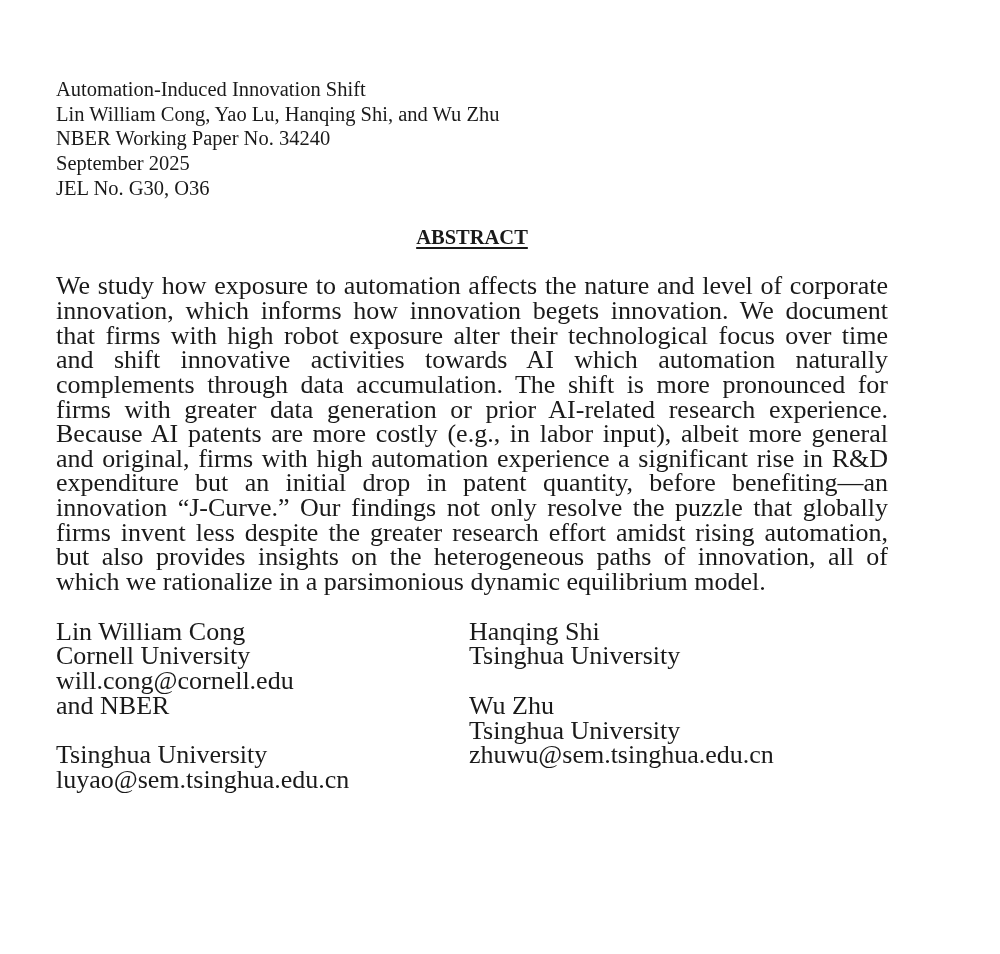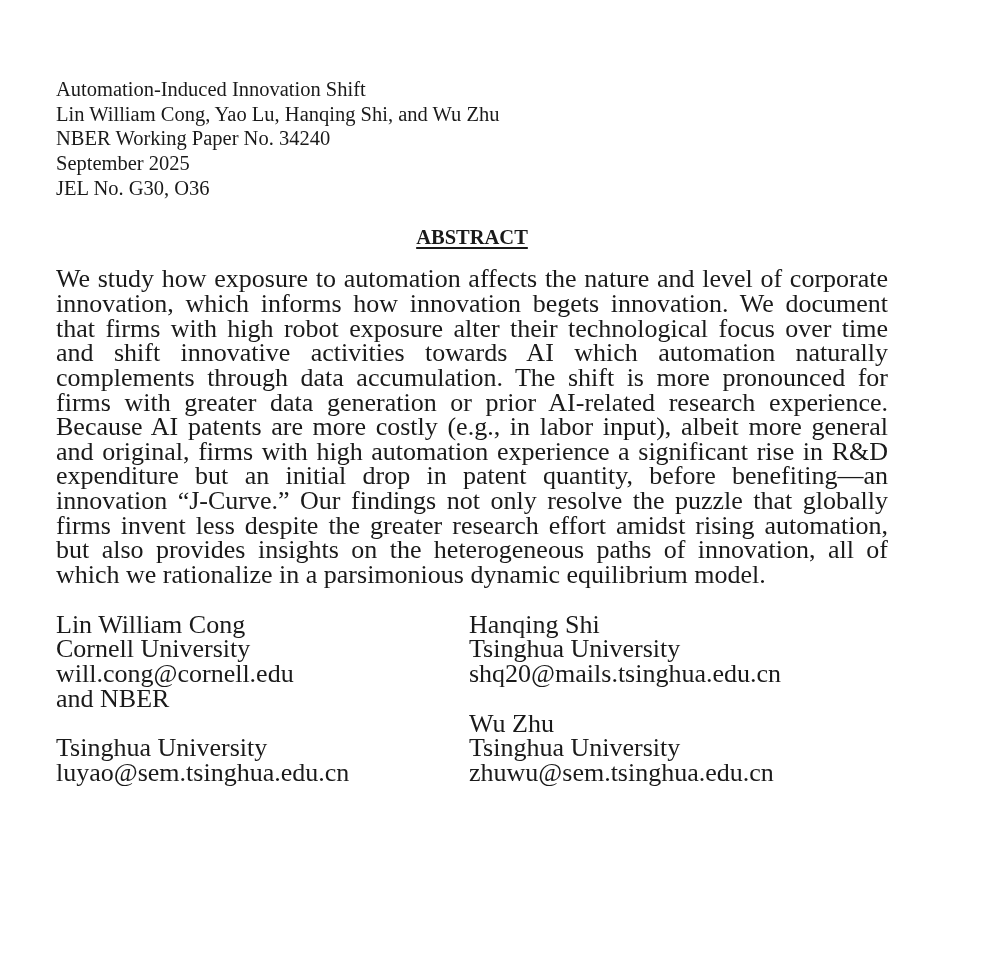--- a/index.html
+++ b/index.html
@@ -27,21 +27,21 @@
       white-space: nowrap;
     }
     .abstract-heading {
       text-align: center;
       font-weight: bold;
       text-decoration: underline;
       text-underline-offset: 3px;
       font-size: 20.5px;
       line-height: 24.7px;
       margin-top: 24px;
-      margin-bottom: 18px;
+      margin-bottom: 25px;
     }
     .abstract-body {
       font-size: 26px;
       line-height: 24.65px;
       text-align: justify;
       margin: 0;
     }
     .authors {
       position: relative;
       margin-top: 25px;
@@ -90,21 +90,20 @@
       <div class="author-card">
         <div class="line">Tsinghua University</div>
         <div class="line">luyao@sem.tsinghua.edu.cn</div>
       </div>
     </div>
 
     <div class="author-col right">
       <div class="author-card">
         <div class="line">Hanqing Shi</div>
         <div class="line">Tsinghua University</div>
-        <div class="line">shq20@mails.tsinghua.edu.cn</div>
       </div>
       <div class="author-card">
         <div class="line">Wu Zhu</div>
         <div class="line">Tsinghua University</div>
         <div class="line">zhuwu@sem.tsinghua.edu.cn</div>
       </div>
     </div>
   </div>
 
 </div>

